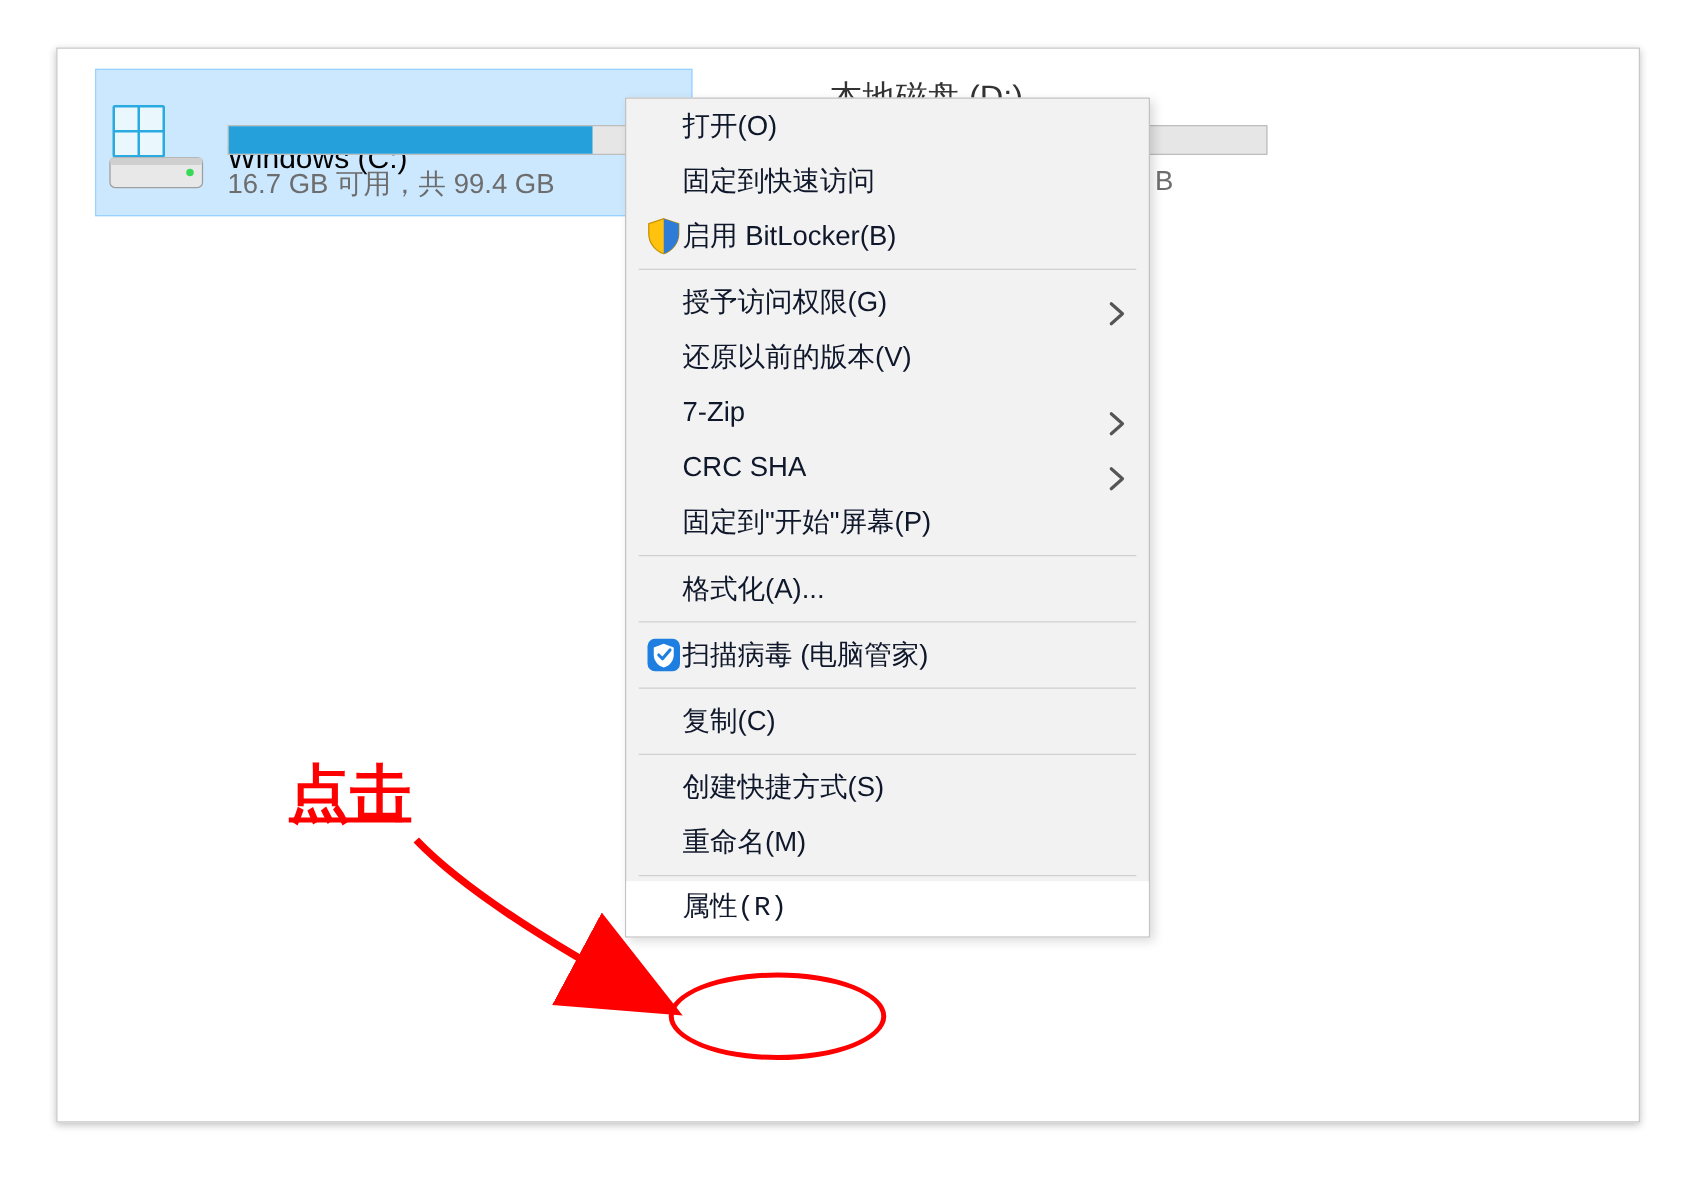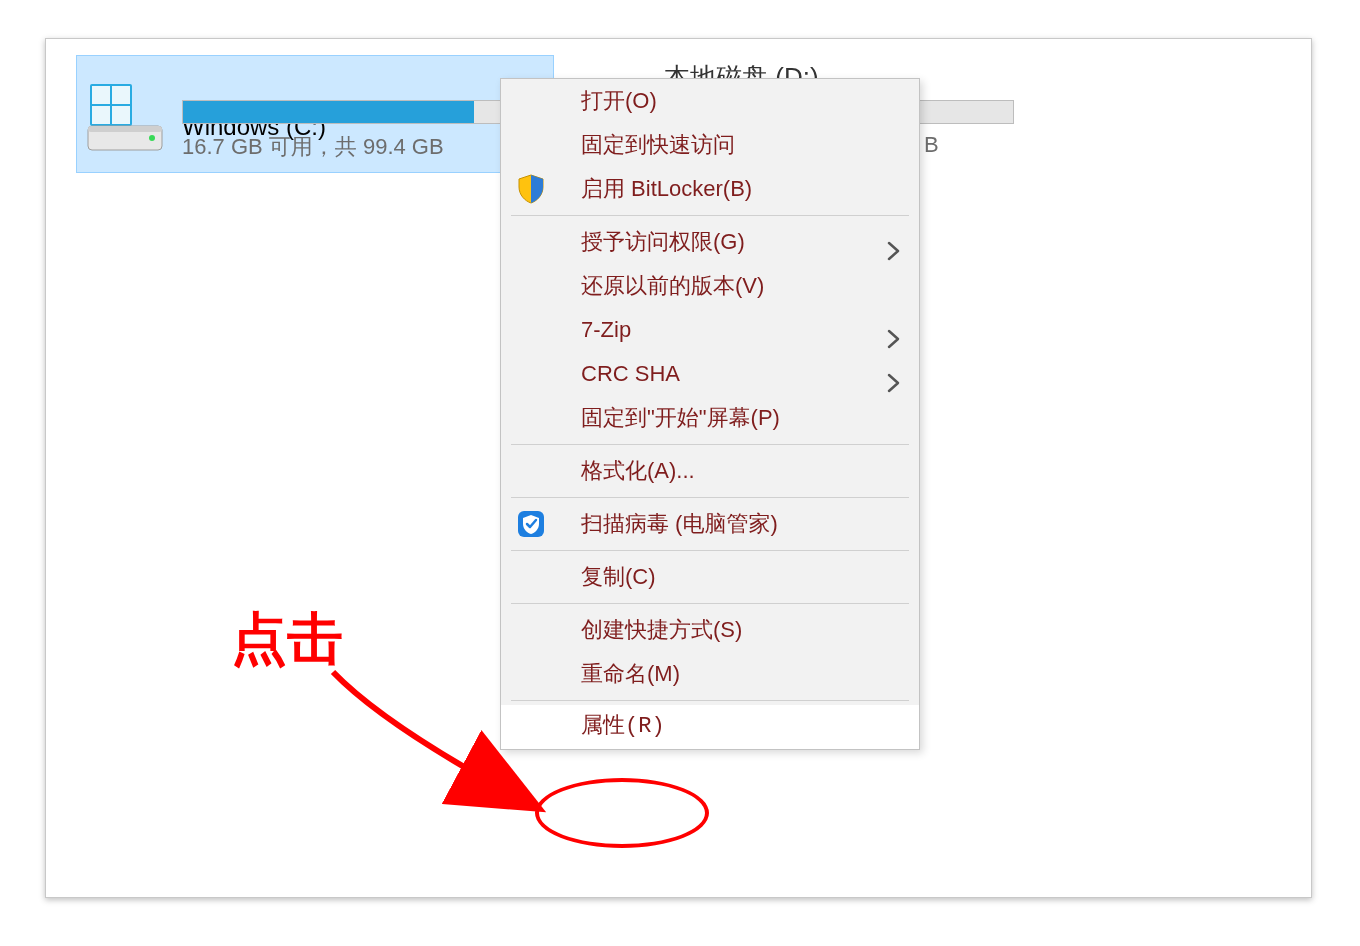--- a/index.html
+++ b/index.html
@@ -12,29 +12,29 @@
 .drive-bar{position:absolute;left:182px;top:100px;width:350px;height:22px;background:#e6e6e6;border:1px solid #bdbdbd;}
 .drive-bar-fill{height:100%;width:83%;background:#26a0da;}
 .drive-info{position:absolute;left:182px;top:132px;font-size:22px;color:#6d6d6d;}
 
 .drive2-text{position:absolute;left:664px;top:60px;font-size:26px;color:#333;}
 .drive2-bar{position:absolute;left:664px;top:100px;width:348px;height:22px;background:#e6e6e6;border:1px solid #bdbdbd;}
 .drive2-bar-fill{height:100%;width:72%;background:#26a0da;}
 .drive2-b{position:absolute;left:924px;top:132px;font-size:22px;color:#6d6d6d;}
 
 .menu{position:absolute;left:500px;top:78px;width:418px;background:#f2f2f2;border:1px solid #c3c3c3;box-shadow:3px 3px 8px rgba(0,0,0,.15);z-index:5;}
-.mi{position:relative;height:44px;line-height:44px;padding-left:80px;font-size:22px;color:#7f1d1d;cursor:default;}
+.mi{position:relative;height:44px;line-height:44px;padding-left:45px;font-size:22px;color:#0f172a;cursor:default;}
 .mi.highlight{background:#ffffff;font-family:Liberation Mono, monospace;}
 .sep{height:0;border-top:1px solid #d0d0d0;margin:4px 10px;}
 .chev{position:absolute;right:18px;top:12px;width:14px;height:20px;}
 .chev svg{width:14px;height:20px;}
 .mico{position:absolute;left:14px;top:6px;width:32px;height:32px;}
 .mico svg{width:32px;height:32px;}
 
-.anno-text{position:absolute;left:231px;top:602px;font-size:56px;font-weight:600;color:#ff0000;}
+.anno-text{position:absolute;left:231px;top:602px;font-size:49px;font-weight:600;color:#ff0000;text-decoration:underline;}
 .anno-arrow{position:absolute;left:325px;top:666px;width:215px;height:160px;z-index:6;}
 .anno-arrow svg{width:215px;height:160px;overflow:visible;}
 .anno-circle{position:absolute;left:535px;top:778px;width:166px;height:62px;z-index:7;border:4px solid #ff0000;border-radius:50%;}
 </style>
 </head>
 <body>
 
 <div class="outer"></div>
 
 <div class="drive"></div>

